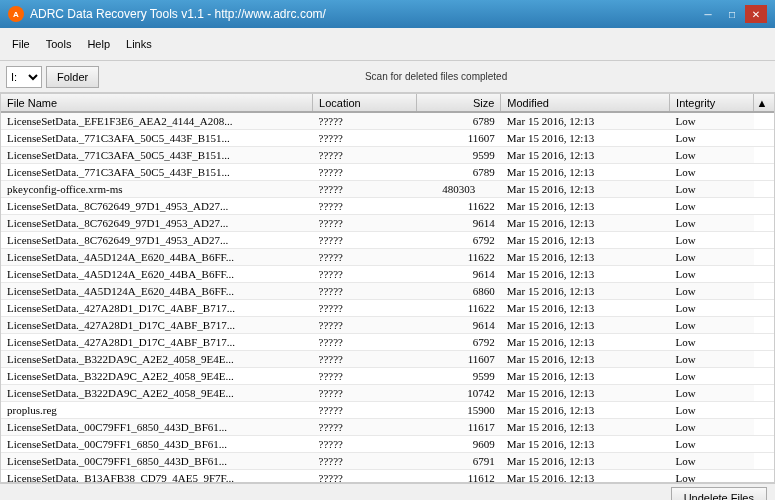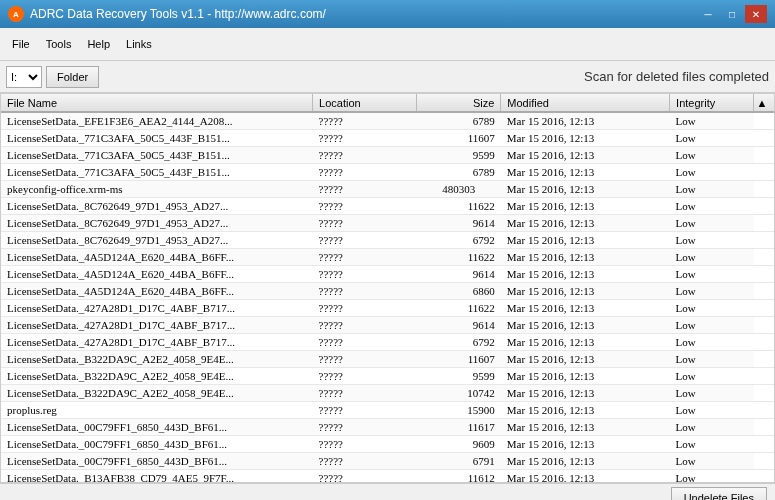--- a/index.html
+++ b/index.html
@@ -97,22 +97,22 @@
     .search-btn {
       height: 22px;
       padding: 0 10px;
       font-size: 11px;
       background: linear-gradient(to bottom, #f8f8f8, #e0e0e0);
       border: 1px solid #aaa;
       cursor: pointer;
     }
     .status-text {
       flex: 1;
-      text-align: right;
-      font-size: 13px;
+      text-align: center;
+      font-size: 10px;
       color: #333;
     }
 
     
     .table-container {
       height: calc(500px - 28px - 22px - 32px - 28px);
       overflow-y: auto;
       overflow-x: hidden;
       background: white;
       border: 1px solid #ccc;

